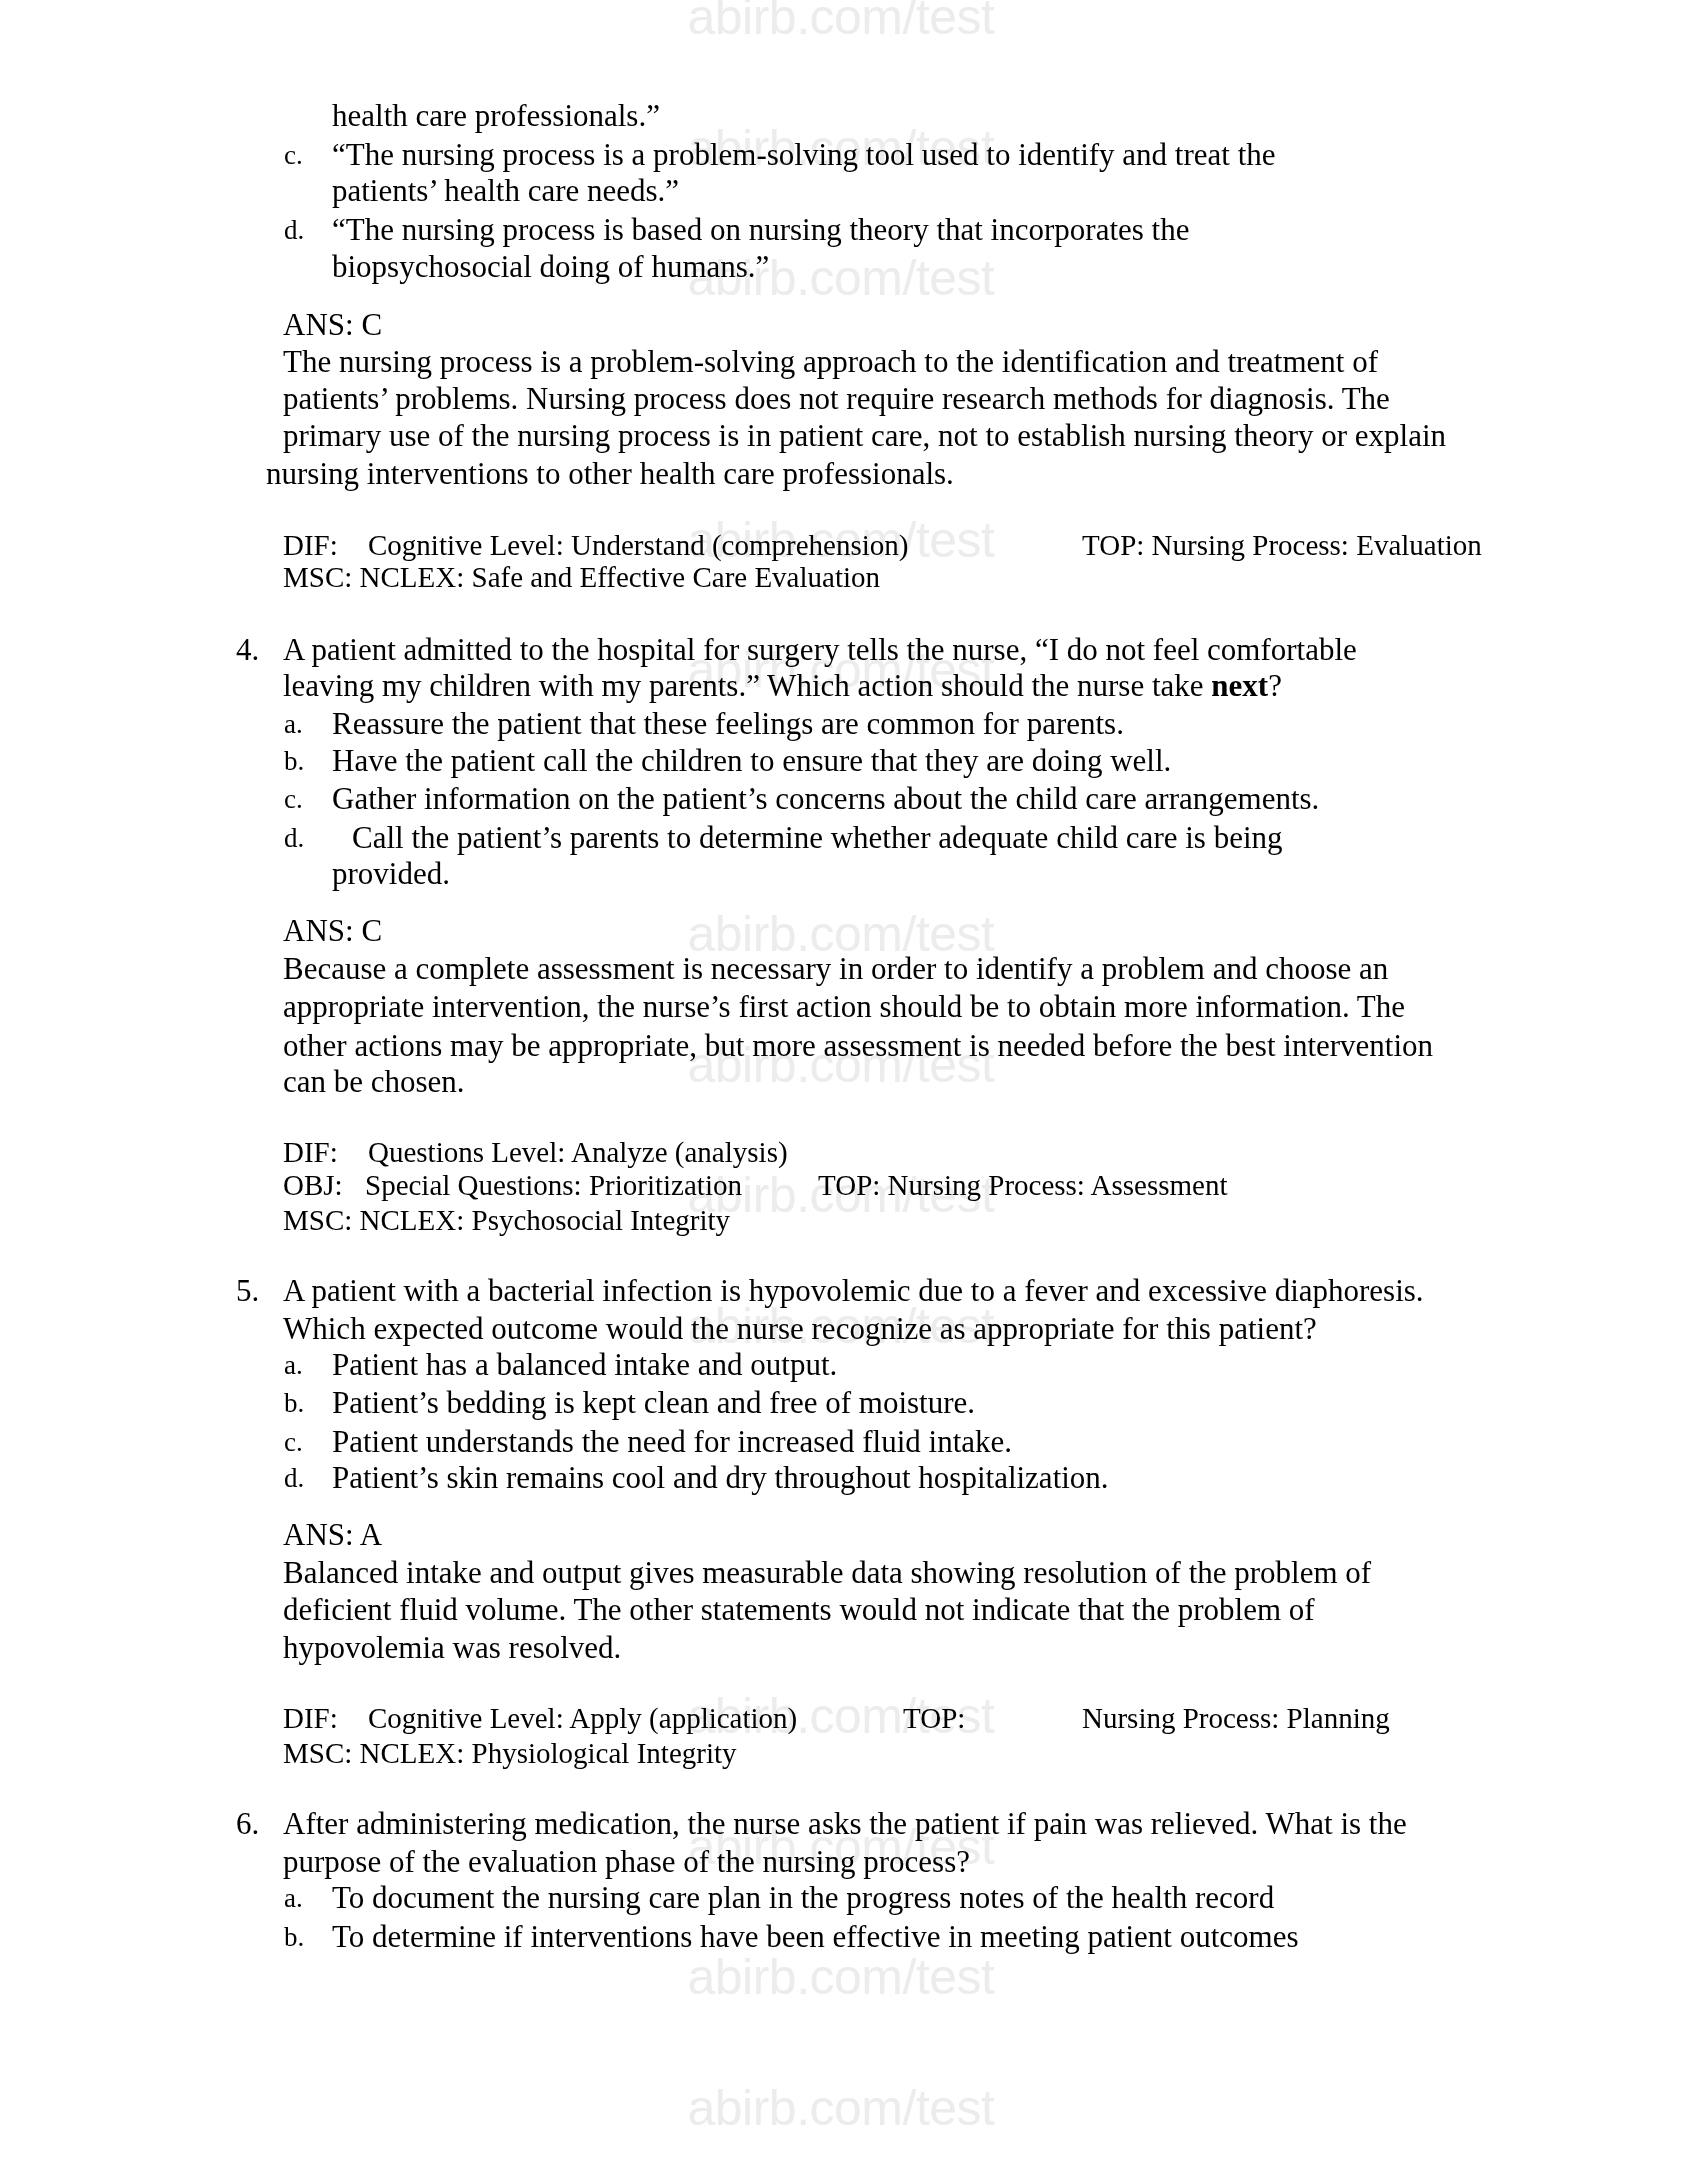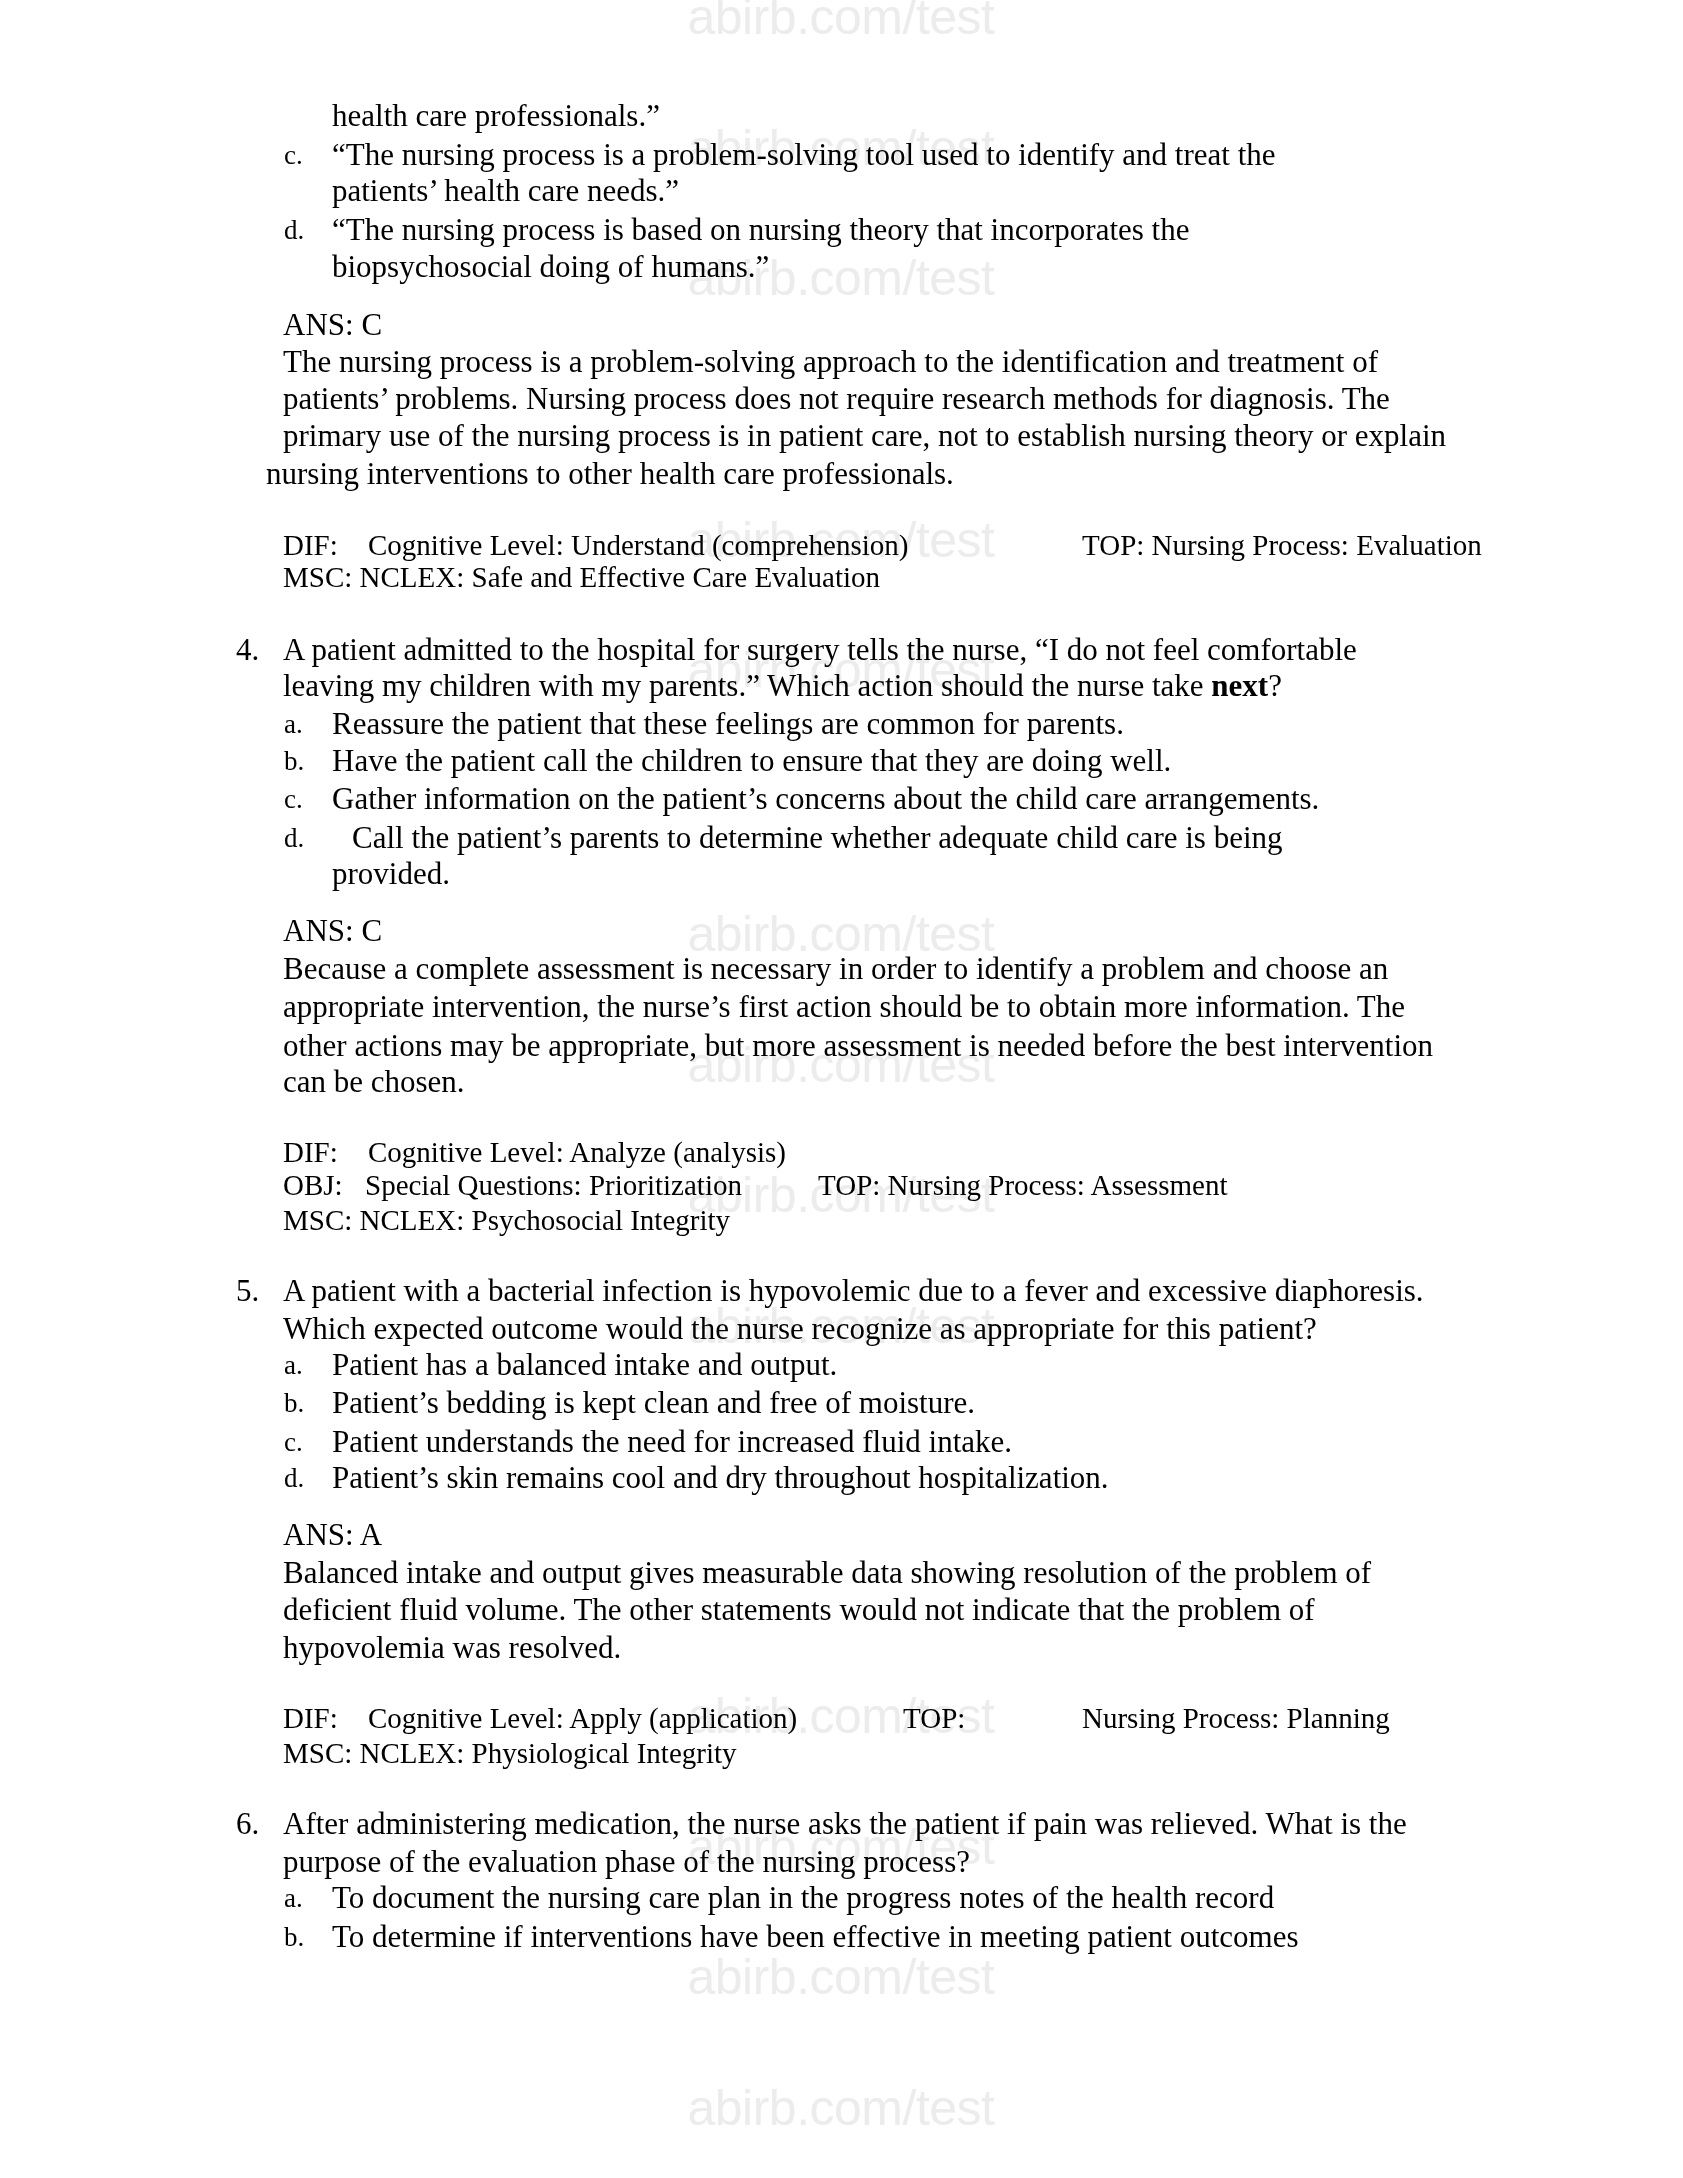--- a/index.html
+++ b/index.html
@@ -71,21 +71,21 @@
   <div class="ln" style="left:352px;top:819px">Call the patient’s parents to determine whether adequate child care is being</div>
   <div class="ln" style="left:332px;top:855px">provided.</div>
 
   <div class="ln" style="left:283px;top:912px">ANS: C</div>
   <div class="ln" style="left:283px;top:950px">Because a complete assessment is necessary in order to identify a problem and choose an</div>
   <div class="ln" style="left:283px;top:988px">appropriate intervention, the nurse’s first action should be to obtain more information. The</div>
   <div class="ln" style="left:283px;top:1027px">other actions may be appropriate, but more assessment is needed before the best intervention</div>
   <div class="ln" style="left:283px;top:1063px">can be chosen.</div>
 
   <div class="ln meta" style="left:283px;top:1135px">DIF:</div>
-  <div class="ln meta" style="left:368px;top:1135px">Cognitive Level: Analyze (analysis)</div>
+  <div class="ln meta" style="left:368px;top:1135px">Questions Level: Analyze (analysis)</div>
   <div class="ln meta" style="left:283px;top:1168px">OBJ:</div>
   <div class="ln meta" style="left:365px;top:1168px">Special Questions: Prioritization</div>
   <div class="ln meta" style="left:818px;top:1168px">TOP: Nursing Process: Assessment</div>
   <div class="ln meta" style="left:283px;top:1203px">MSC: NCLEX: Psychosocial Integrity</div>
 </section>
 
 <section>
   <div class="qn" style="left:236px;top:1272px">5.</div>
   <div class="ln" style="left:283px;top:1272px">A patient with a bacterial infection is hypovolemic due to a fever and excessive diaphoresis.</div>
   <div class="ln" style="left:283px;top:1310px">Which expected outcome would the nurse recognize as appropriate for this patient?</div>

